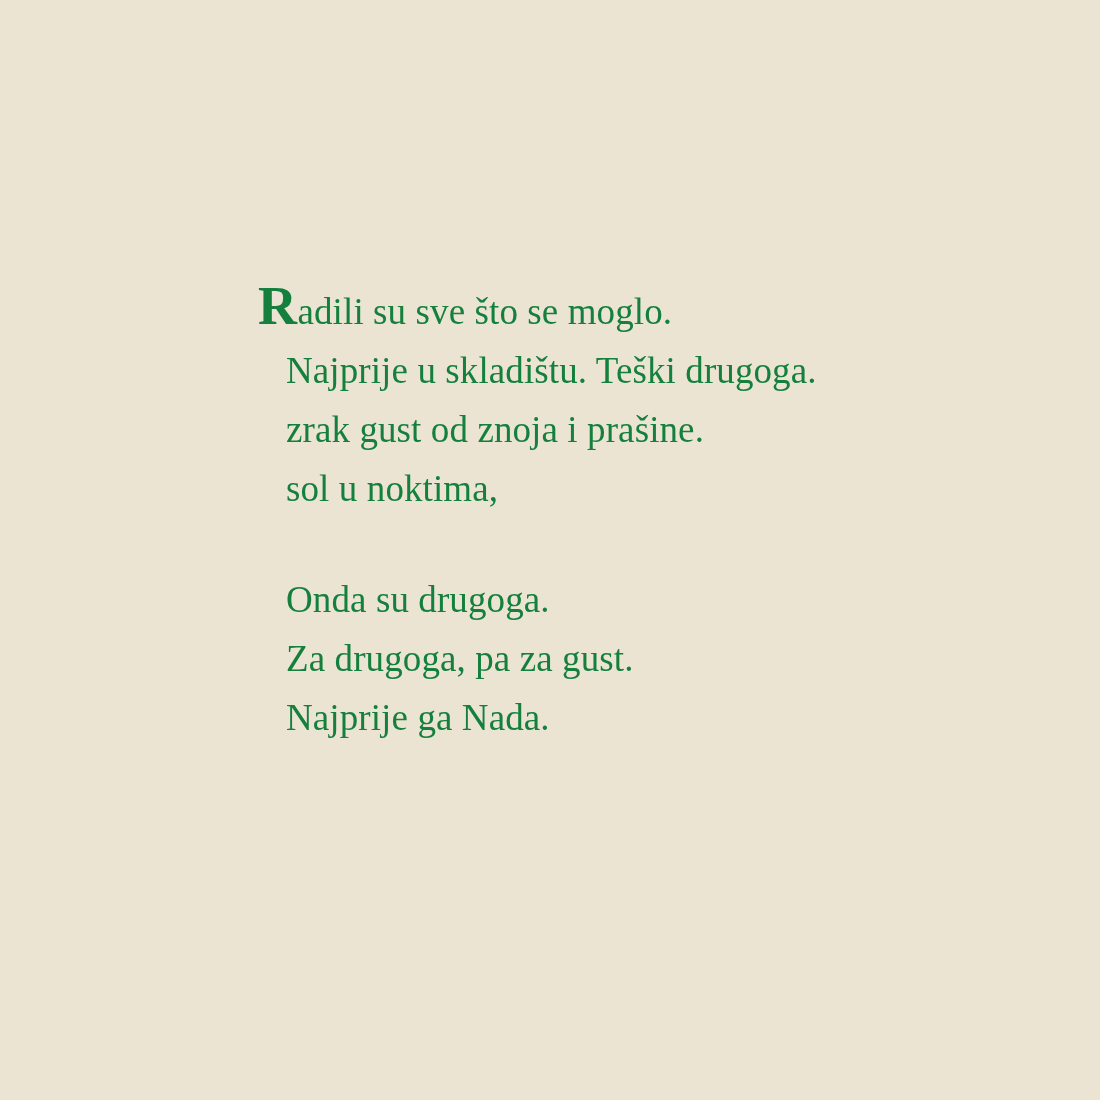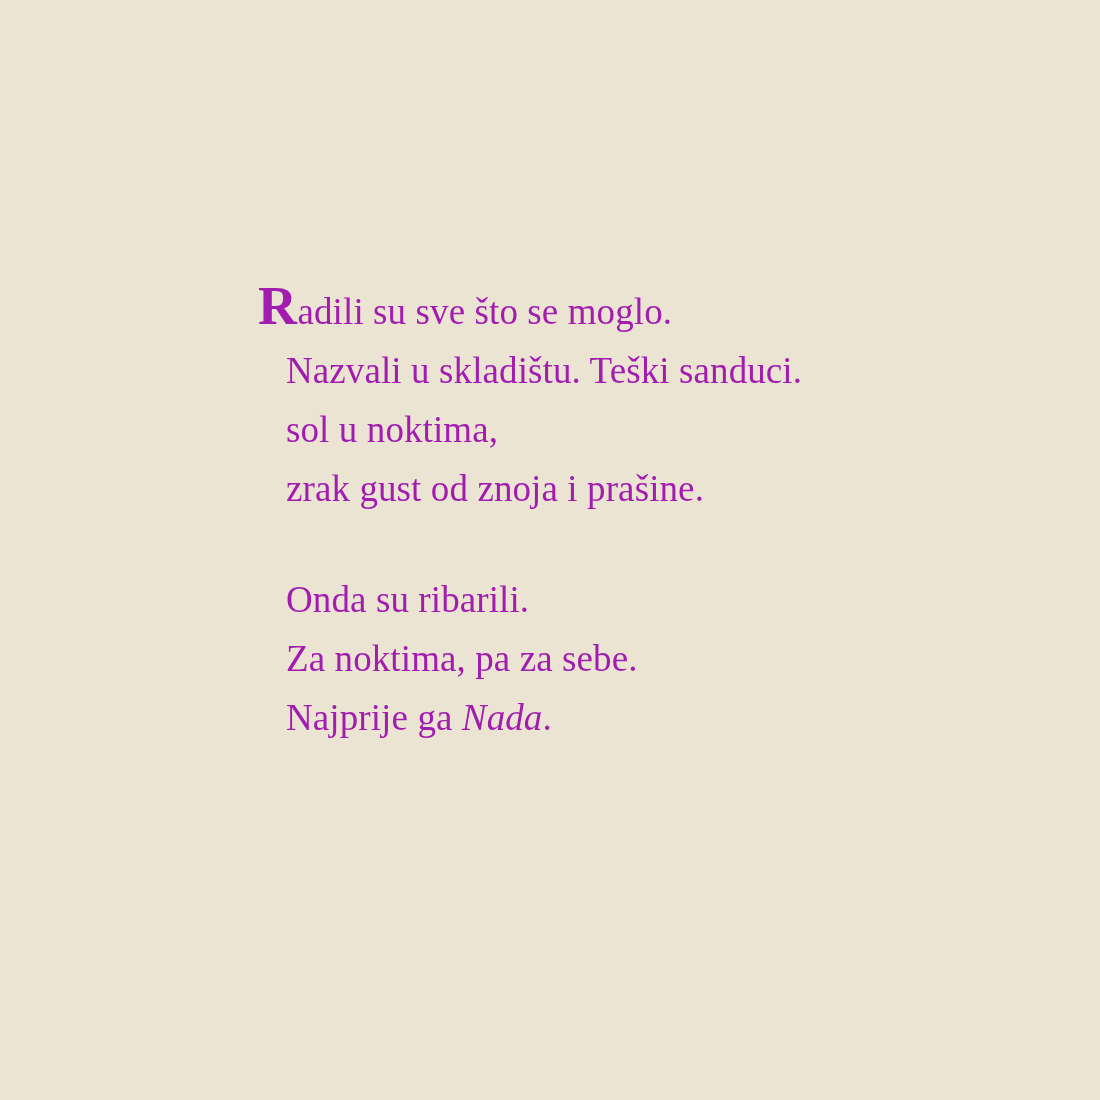--- a/index.html
+++ b/index.html
@@ -44,36 +44,35 @@
     padding-left: 0;
   }
   .dropcap {
     font-size: 54px;
     line-height: 0;
     font-weight: 700;
     letter-spacing: 0.5px;
     vertical-align: baseline;
   }
   .italic {
-    font-style: italic;
   }
 </style>
 </head>
 <body style="background: rgb(236, 228, 211);">
 
 <div class="page" style="background: rgb(236, 228, 211);">
-  <div class="poem" style="color: #a21caf;">
+  <div class="poem" style="color: #15803d;">
 
     <div class="stanza">
       <div class="line first-line"><span class="dropcap">R</span><span>adili su sve što se moglo.</span></div>
-      <div class="line"><span>Nazvali u skladištu. Teški sanduci.</span></div>
+      <div class="line"><span>Najprije u skladištu. Teški drugoga.</span></div>
+      <div class="line"><span>zrak gust od znoja i prašine.</span></div>
       <div class="line"><span>sol u noktima,</span></div>
-      <div class="line"><span>zrak gust od znoja i prašine.</span></div>
     </div>
 
     <div class="stanza">
-      <div class="line"><span>Onda su ribarili.</span></div>
-      <div class="line"><span>Za noktima, pa za sebe.</span></div>
+      <div class="line"><span>Onda su drugoga.</span></div>
+      <div class="line"><span>Za drugoga, pa za gust.</span></div>
       <div class="line"><span>Najprije ga </span><span class="italic">Nada</span><span>.</span></div>
     </div>
 
   </div>
 </div>
 
 </body></html>

